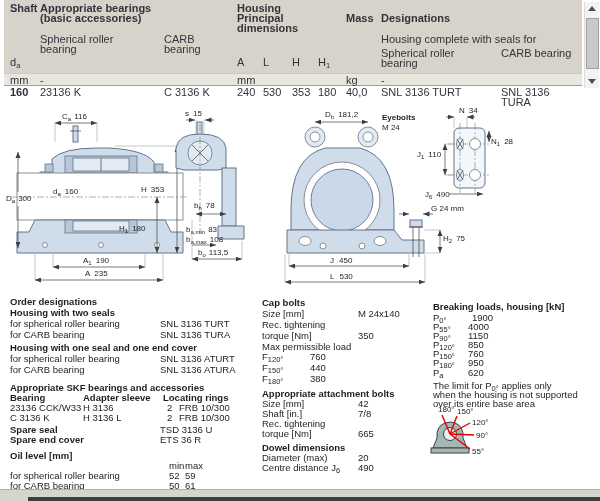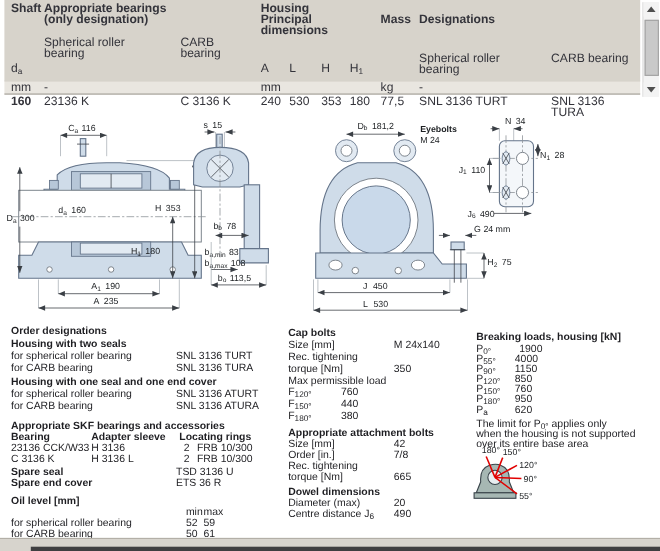--- a/index.html
+++ b/index.html
@@ -52,31 +52,32 @@
           <path d="M6.5,0 L0.5,2.5 L6.5,5 Z" fill="#3a3f45"></path>
         </marker>
     </defs>
   </svg>
 
   <div class="abs hdrbg"></div>
   <div class="abs unitsbg"></div>
 
   <span class="t b" style="left:10px;top:3px">Shaft</span>
   <span class="t b" style="left:40px;top:3px">Appropriate bearings</span>
-  <span class="t b" style="left:40px;top:13px">(only designation)</span>
+  <span class="t b" style="left:40px;top:13px">(basic accessories)</span>
   <span class="t b" style="left:237px;top:3px">Housing</span>
   <span class="t b" style="left:237px;top:13px">Principal</span>
   <span class="t b" style="left:237px;top:23px">dimensions</span>
   <span class="t b" style="left:346px;top:13px">Mass</span>
   <span class="t b" style="left:381px;top:13px">Designations</span>
 
   <span class="t" style="left:40px;top:34px">Spherical roller</span>
   <span class="t" style="left:40px;top:44px">bearing</span>
   <span class="t" style="left:164px;top:34px">CARB</span>
   <span class="t" style="left:164px;top:44px">bearing</span>
+  <span class="t" style="left:381px;top:34px">Housing complete with seals for</span>
   <span class="t" style="left:381px;top:48px">Spherical roller</span>
   <span class="t" style="left:381px;top:58px">bearing</span>
   <span class="t" style="left:501px;top:48px">CARB bearing</span>
 
   <span class="t" style="left:10px;top:57px"><span>d</span><span class="sb">a</span></span>
   <span class="t" style="left:237px;top:57px">A</span>
   <span class="t" style="left:263px;top:57px">L</span>
   <span class="t" style="left:292px;top:57px">H</span>
   <span class="t" style="left:318px;top:57px"><span>H</span><span class="sb">1</span></span>
 
@@ -86,21 +87,21 @@
   <span class="t" style="left:346px;top:75px">kg</span>
   <span class="t" style="left:381px;top:75px">-</span>
 
   <span class="t b" style="left:10px;top:87px">160</span>
   <span class="t" style="left:40px;top:87px">23136 K</span>
   <span class="t" style="left:164px;top:87px">C 3136 K</span>
   <span class="t" style="left:237px;top:87px">240</span>
   <span class="t" style="left:263px;top:87px">530</span>
   <span class="t" style="left:292px;top:87px">353</span>
   <span class="t" style="left:318px;top:87px">180</span>
-  <span class="t" style="left:346px;top:87px">77,5</span>
+  <span class="t" style="left:346px;top:87px">40,0</span>
   <span class="t" style="left:381px;top:87px">SNL 3136 TURT</span>
   <span class="t" style="left:501px;top:87px;width:62px;white-space:normal;line-height:10px">SNL 3136 TURA</span>
 
   <div class="abs sbtrack">
     <div class="sbbtn" style="top:0">
         <span class="tri-up"></span>
       </div>
     <div class="sbthumb"></div>
     <div class="sbbtn" style="top:73px">
         <span class="tri-dn"></span>
@@ -288,21 +289,21 @@
   <span class="s" style="left:262px;top:352px"><span>F</span><span class="sb">120°</span></span>
   <span class="s" style="left:310px;top:352px">760</span>
   <span class="s" style="left:262px;top:363px"><span>F</span><span class="sb">150°</span></span>
   <span class="s" style="left:310px;top:363px">440</span>
   <span class="s" style="left:262px;top:374px"><span>F</span><span class="sb">180°</span></span>
   <span class="s" style="left:310px;top:374px">380</span>
 
   <span class="s sh" style="left:262px;top:389px">Appropriate attachment bolts</span>
   <span class="s" style="left:262px;top:399px">Size [mm]</span>
   <span class="s" style="left:358px;top:399px">42</span>
-  <span class="s" style="left:262px;top:409px">Order [in.]</span>
+  <span class="s" style="left:262px;top:409px">Shaft [in.]</span>
   <span class="s" style="left:358px;top:409px">7/8</span>
   <span class="s" style="left:262px;top:419px">Rec. tightening</span>
   <span class="s" style="left:262px;top:429px">torque [Nm]</span>
   <span class="s" style="left:358px;top:429px">665</span>
 
   <span class="s sh" style="left:262px;top:443px">Dowel dimensions</span>
   <span class="s" style="left:262px;top:453px">Diameter (max)</span>
   <span class="s" style="left:358px;top:453px">20</span>
   <span class="s" style="left:262px;top:463px"><span>Centre distance J</span><span class="sb">6</span></span>
   <span class="s" style="left:358px;top:463px">490</span>

